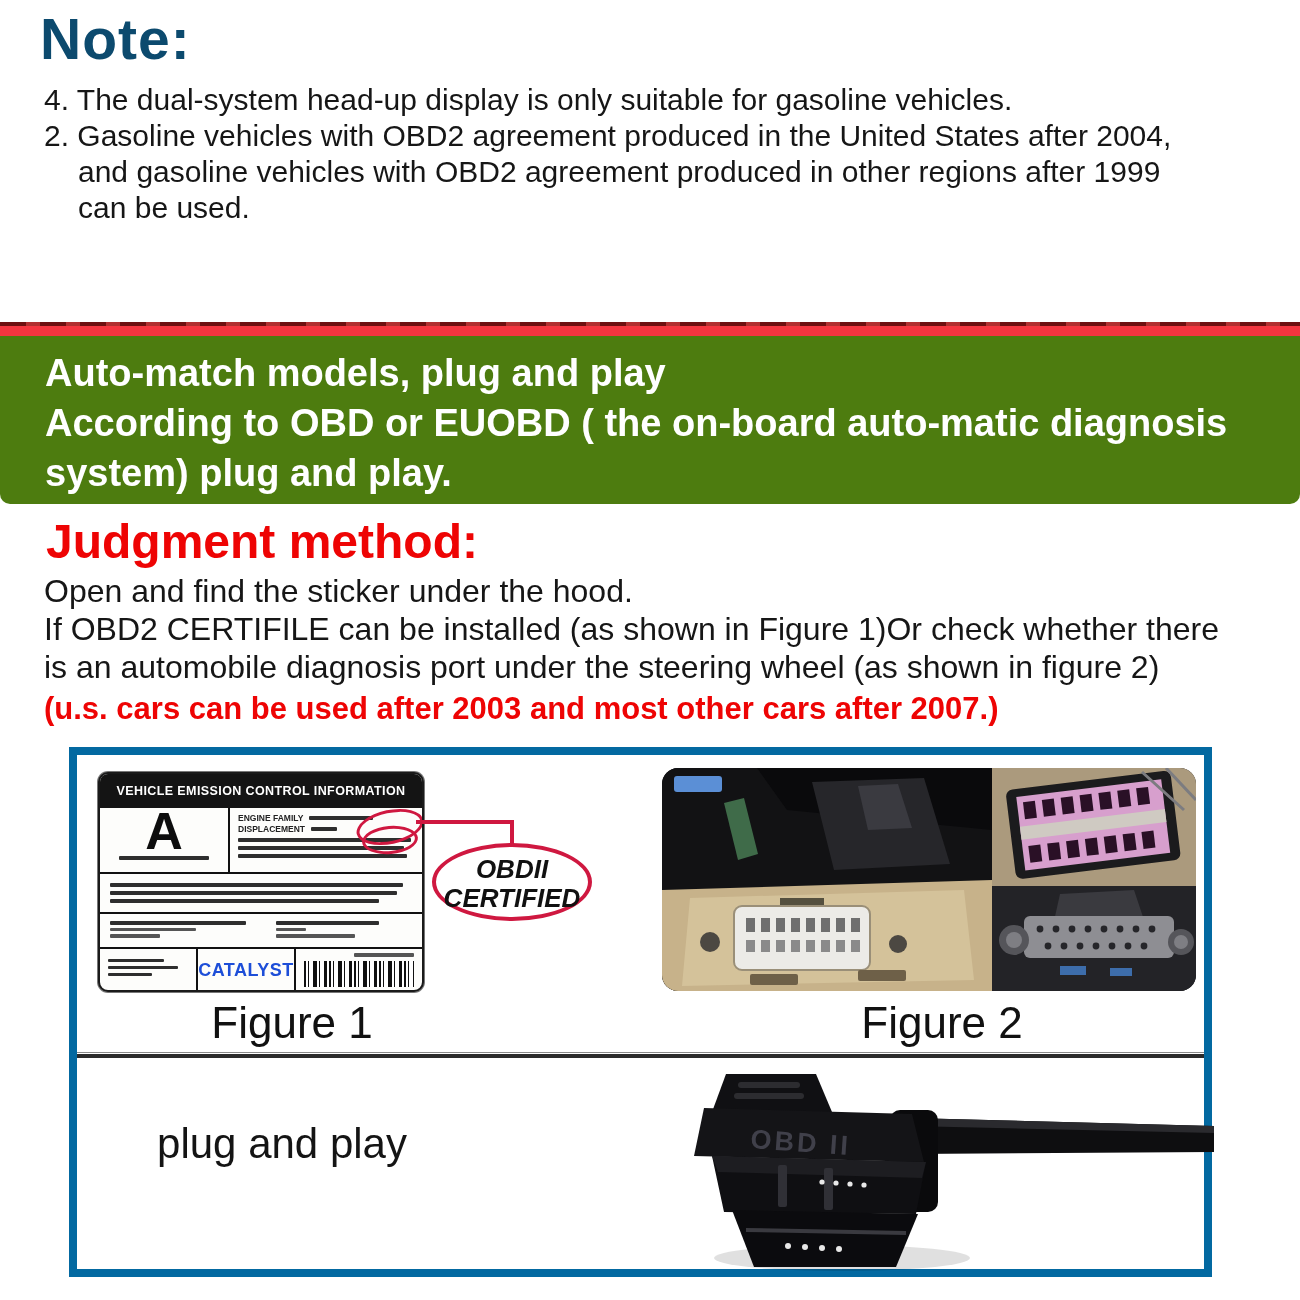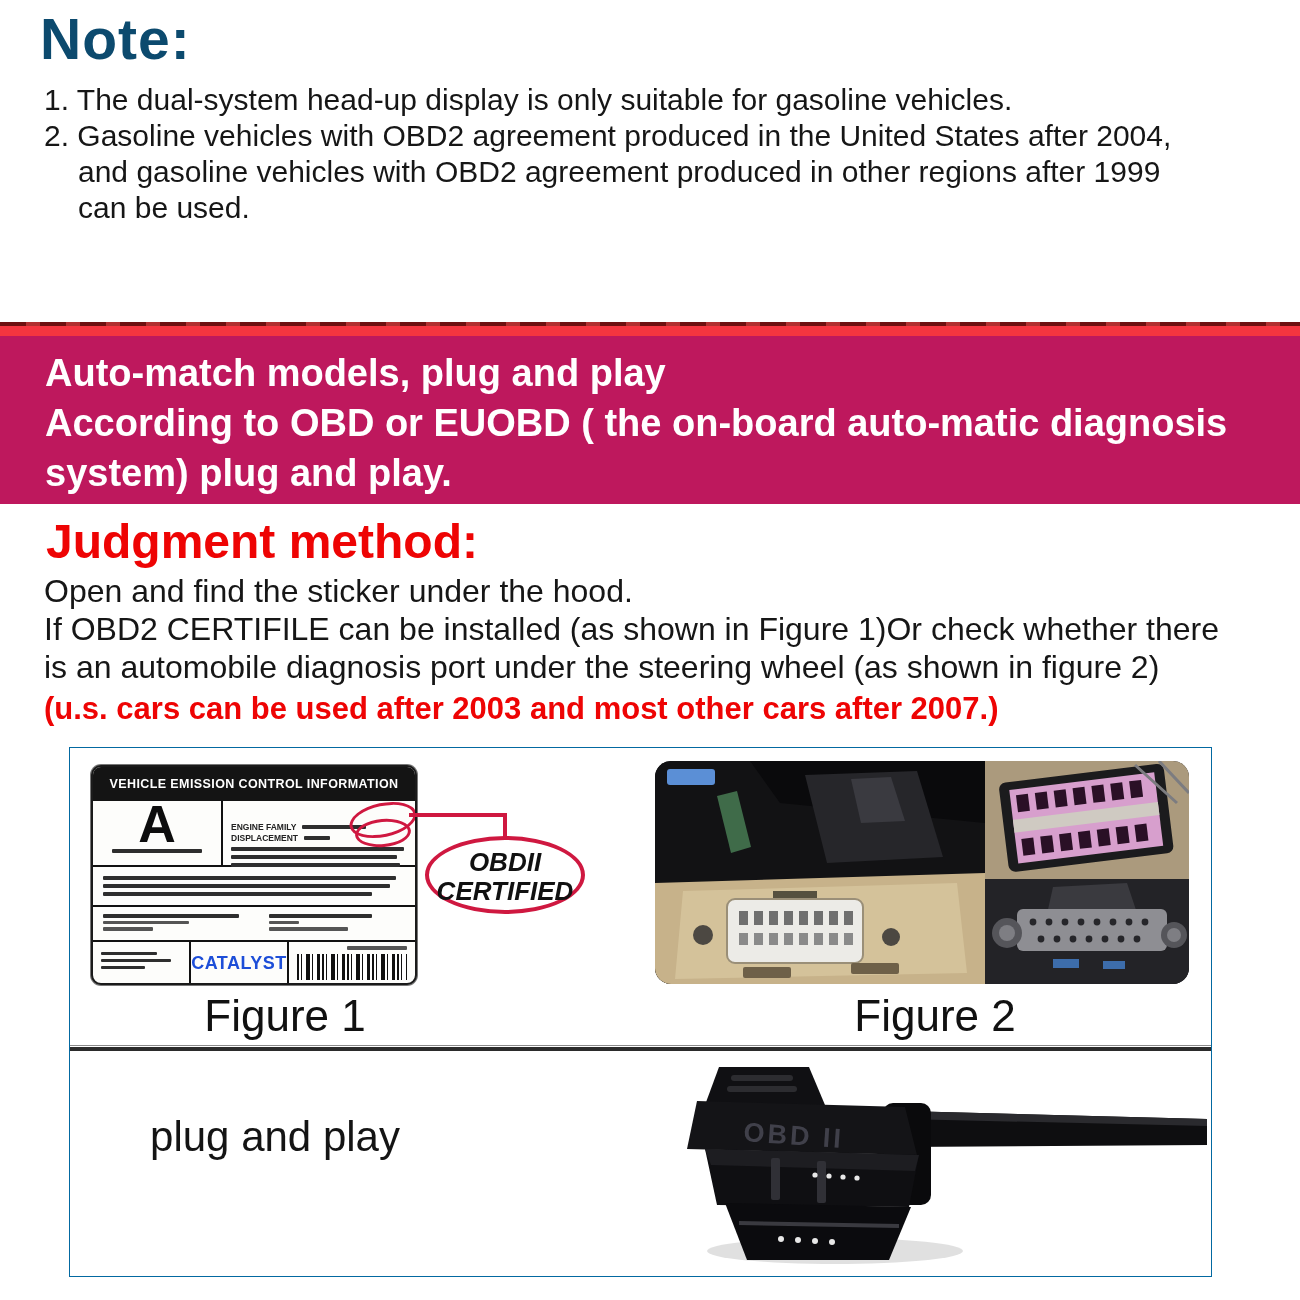--- a/index.html
+++ b/index.html
@@ -6,45 +6,45 @@
   .page{
     position:relative;width:1300px;height:1300px;background:#ffffff;overflow:hidden;
     font-family:"Liberation Sans","DejaVu Sans",sans-serif;color:#151515;
   }
   .abs{position:absolute;}
   
   .note-heading{left:40px;top:6px;font-size:57px;font-weight:bold;color:#0c4a6e;letter-spacing:1px;}
   .note-items{left:44px;top:82px;width:1225px;font-size:30px;line-height:36px;color:#161616;}
   .note-items .cont{padding-left:34px;}
   .warning{left:50px;top:228px;font-size:35px;line-height:41px;color:#ee0404;}
-  .banner{left:0;top:322px;width:1300px;height:182px;background:#be185d;}
+  .banner{left:0;top:322px;width:1300px;height:182px;background:#4d7c0f;border-radius:10px;}
   .banner .edge{position:absolute;left:0;top:0;width:100%;height:4px;
     background:repeating-linear-gradient(90deg,#6e1010 0 26px,#b03030 26px 40px);}
   .banner .edge2{position:absolute;left:0;top:4px;width:100%;height:10px;background:#f4353f;}
   .banner .btext{position:absolute;left:45px;top:26px;font-size:38px;font-weight:bold;
     color:#ffffff;line-height:50px;}
   .judgment-heading{left:46px;top:514px;font-size:48px;font-weight:bold;color:#ee0404;}
   .judgment-lines{left:44px;top:572px;font-size:32px;line-height:38px;color:#161616;}
   .red-note{left:44px;top:691px;font-size:31px;font-weight:bold;color:#ee0404;}
   
-  .figure-box{left:69px;top:747px;width:1143px;height:530px;border:1px solid #0369a1;
+  .figure-box{left:69px;top:747px;width:1143px;height:530px;border:8px solid #0369a1;
     box-sizing:border-box;background:#ffffff;}
   .divider{left:0;right:0;top:297px;height:6px;border-top:1px solid #8a8a8a;
     border-bottom:4px solid #2b2b2b;box-sizing:border-box;}
   .fig-label{top:243px;text-align:center;font-size:44px;color:#111;}
   
   .sticker{left:21px;top:17px;width:326px;height:220px;background:#fdfdfb;
     border:2px solid #1a1a1a;border-radius:10px;overflow:hidden;box-sizing:border-box;
     box-shadow:0 0 0 1px #777;}
   .stk-header{height:34px;background:#141414;color:#fff;font-size:12.5px;font-weight:bold;
     text-align:center;line-height:35px;letter-spacing:.4px;filter:blur(.3px);}
   .stk-rowA{height:64px;display:flex;}
   .stk-cellA{width:130px;border-right:2px solid #111;text-align:center;box-sizing:border-box;}
   .big-letter{font-size:52px;font-weight:900;line-height:46px;color:#0d0d0d;}
-  .stk-cellB{flex:1;padding:20px 6px 2px 8px;min-width:0;}
+  .stk-cellB{flex:1;padding:4px 6px 2px 8px;min-width:0;}
   .mini-line{display:flex;gap:6px;align-items:center;height:11px;}
   .mini-label{font-size:8.5px;font-weight:bold;color:#222;filter:blur(.45px);white-space:nowrap;}
   .bbar{height:4px;background:#2e2e2e;border-radius:1px;filter:blur(.5px);}
   .bbar.lt{background:#555;}
   .stk-rowB{height:40px;border-top:2px solid #111;padding:5px 10px;box-sizing:border-box;}
   .stk-rowB .bbar{margin:4px 0;}
   .stk-rowC{height:35px;border-top:2px solid #111;display:flex;padding:4px 10px;box-sizing:border-box;}
   .stk-colC{width:55%;}
   .stk-colC2{flex:1;}
   .stk-rowC .bbar{height:3.5px;margin:3px 0;}
@@ -74,21 +74,21 @@
   .conn-svg{left:615px;top:305px;}
 </style>
 </head>
 <body>
 
 <div class="page">
 
   <div class="abs note-heading">Note:</div>
 
   <div class="abs note-items">
-    <div>1. The dual-system head-up display is only suitable for gasoline vehicles.</div>
+    <div>4. The dual-system head-up display is only suitable for gasoline vehicles.</div>
     <div>2. Gasoline vehicles with OBD2 agreement produced in the United States after 2004,</div>
     <div class="cont">and gasoline vehicles with OBD2 agreement produced in other regions after 1999</div>
     <div class="cont">can be used.</div>
   </div>
 
 
   <div class="abs banner">
     <div class="edge"></div>
     <div class="edge2"></div>
     <div class="btext">

